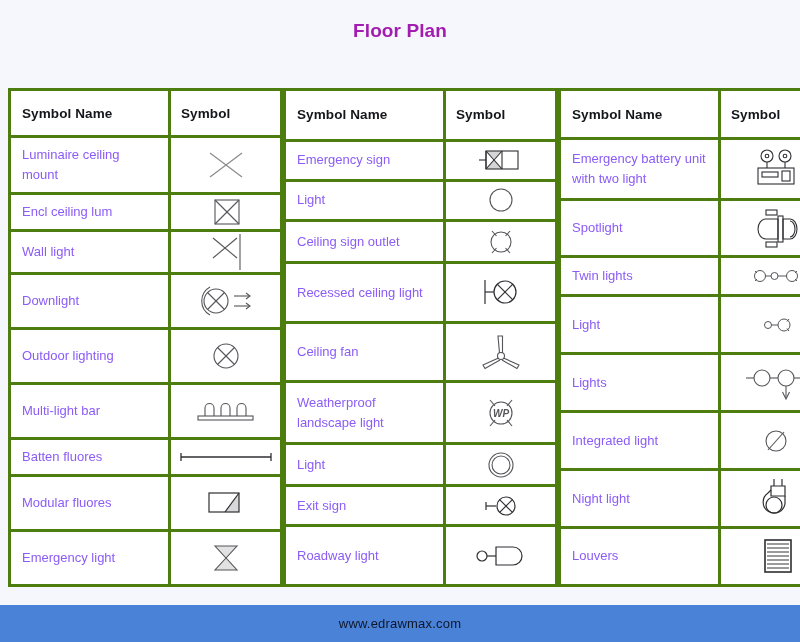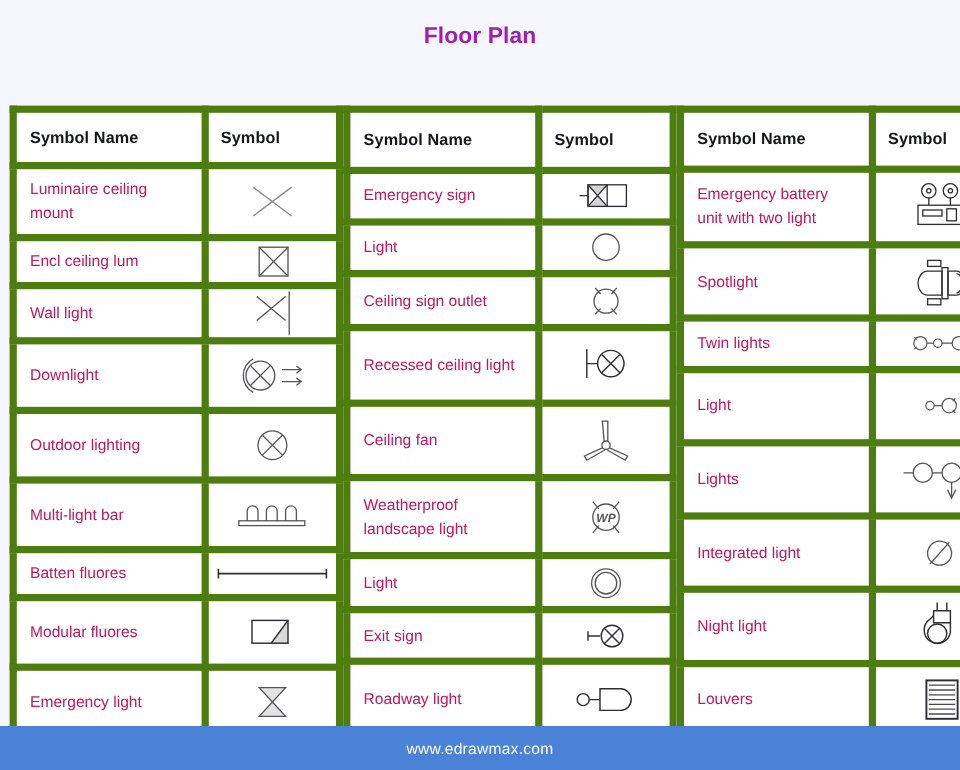--- a/index.html
+++ b/index.html
@@ -42,42 +42,42 @@
     box-sizing: border-box;
   }
   .sym-table {
     width: 258px;
     background: #ffffff;
     border: 1px solid #c9ccd4;
     border-collapse: collapse;
     table-layout: fixed;
   }
   .sym-table td, .sym-table th {
-    border: 6px solid #4d7c0f;
+    border: 3px solid #4d7c0f;
     padding: 0;
     vertical-align: middle;
   }
   .col-name { width: 160px; }
   .col-sym  { width: 112px; }
 
   .hdr {
     height: 47px;
     font-size: 13.5px;
     font-weight: bold;
     color: #15161b;
     text-align: left;
     padding-left: 11px !important;
     box-sizing: border-box;
     letter-spacing: 0.1px;
   }
   .hdr.sym-hdr { padding-left: 10px !important; }
 
   .name-cell {
     font-size: 13px;
-    color: #be185d;
+    color: #8b5cf6;
     padding: 7px 10px 7px 11px !important;
     line-height: 20px;
     box-sizing: border-box;
   }
   .sym-cell {
     text-align: center;
     padding: 0 0 !important;
     font-style: italic;
   }
   .sym-cell svg { display: block; margin: 0 auto; }
@@ -87,21 +87,21 @@
   .h2 { height: 52px; }
 
   
   .footer {
     position: absolute;
     left: 0;
     bottom: 0;
     width: 800px;
     height: 37px;
     background: #4a82d8;
-    color: #ffffff;
+    color: #0f172a;
     display: flex;
     align-items: center;
     justify-content: center;
     font-size: 13px;
     letter-spacing: 0.2px;
   }
 </style>
 </head>
 <body>
 

